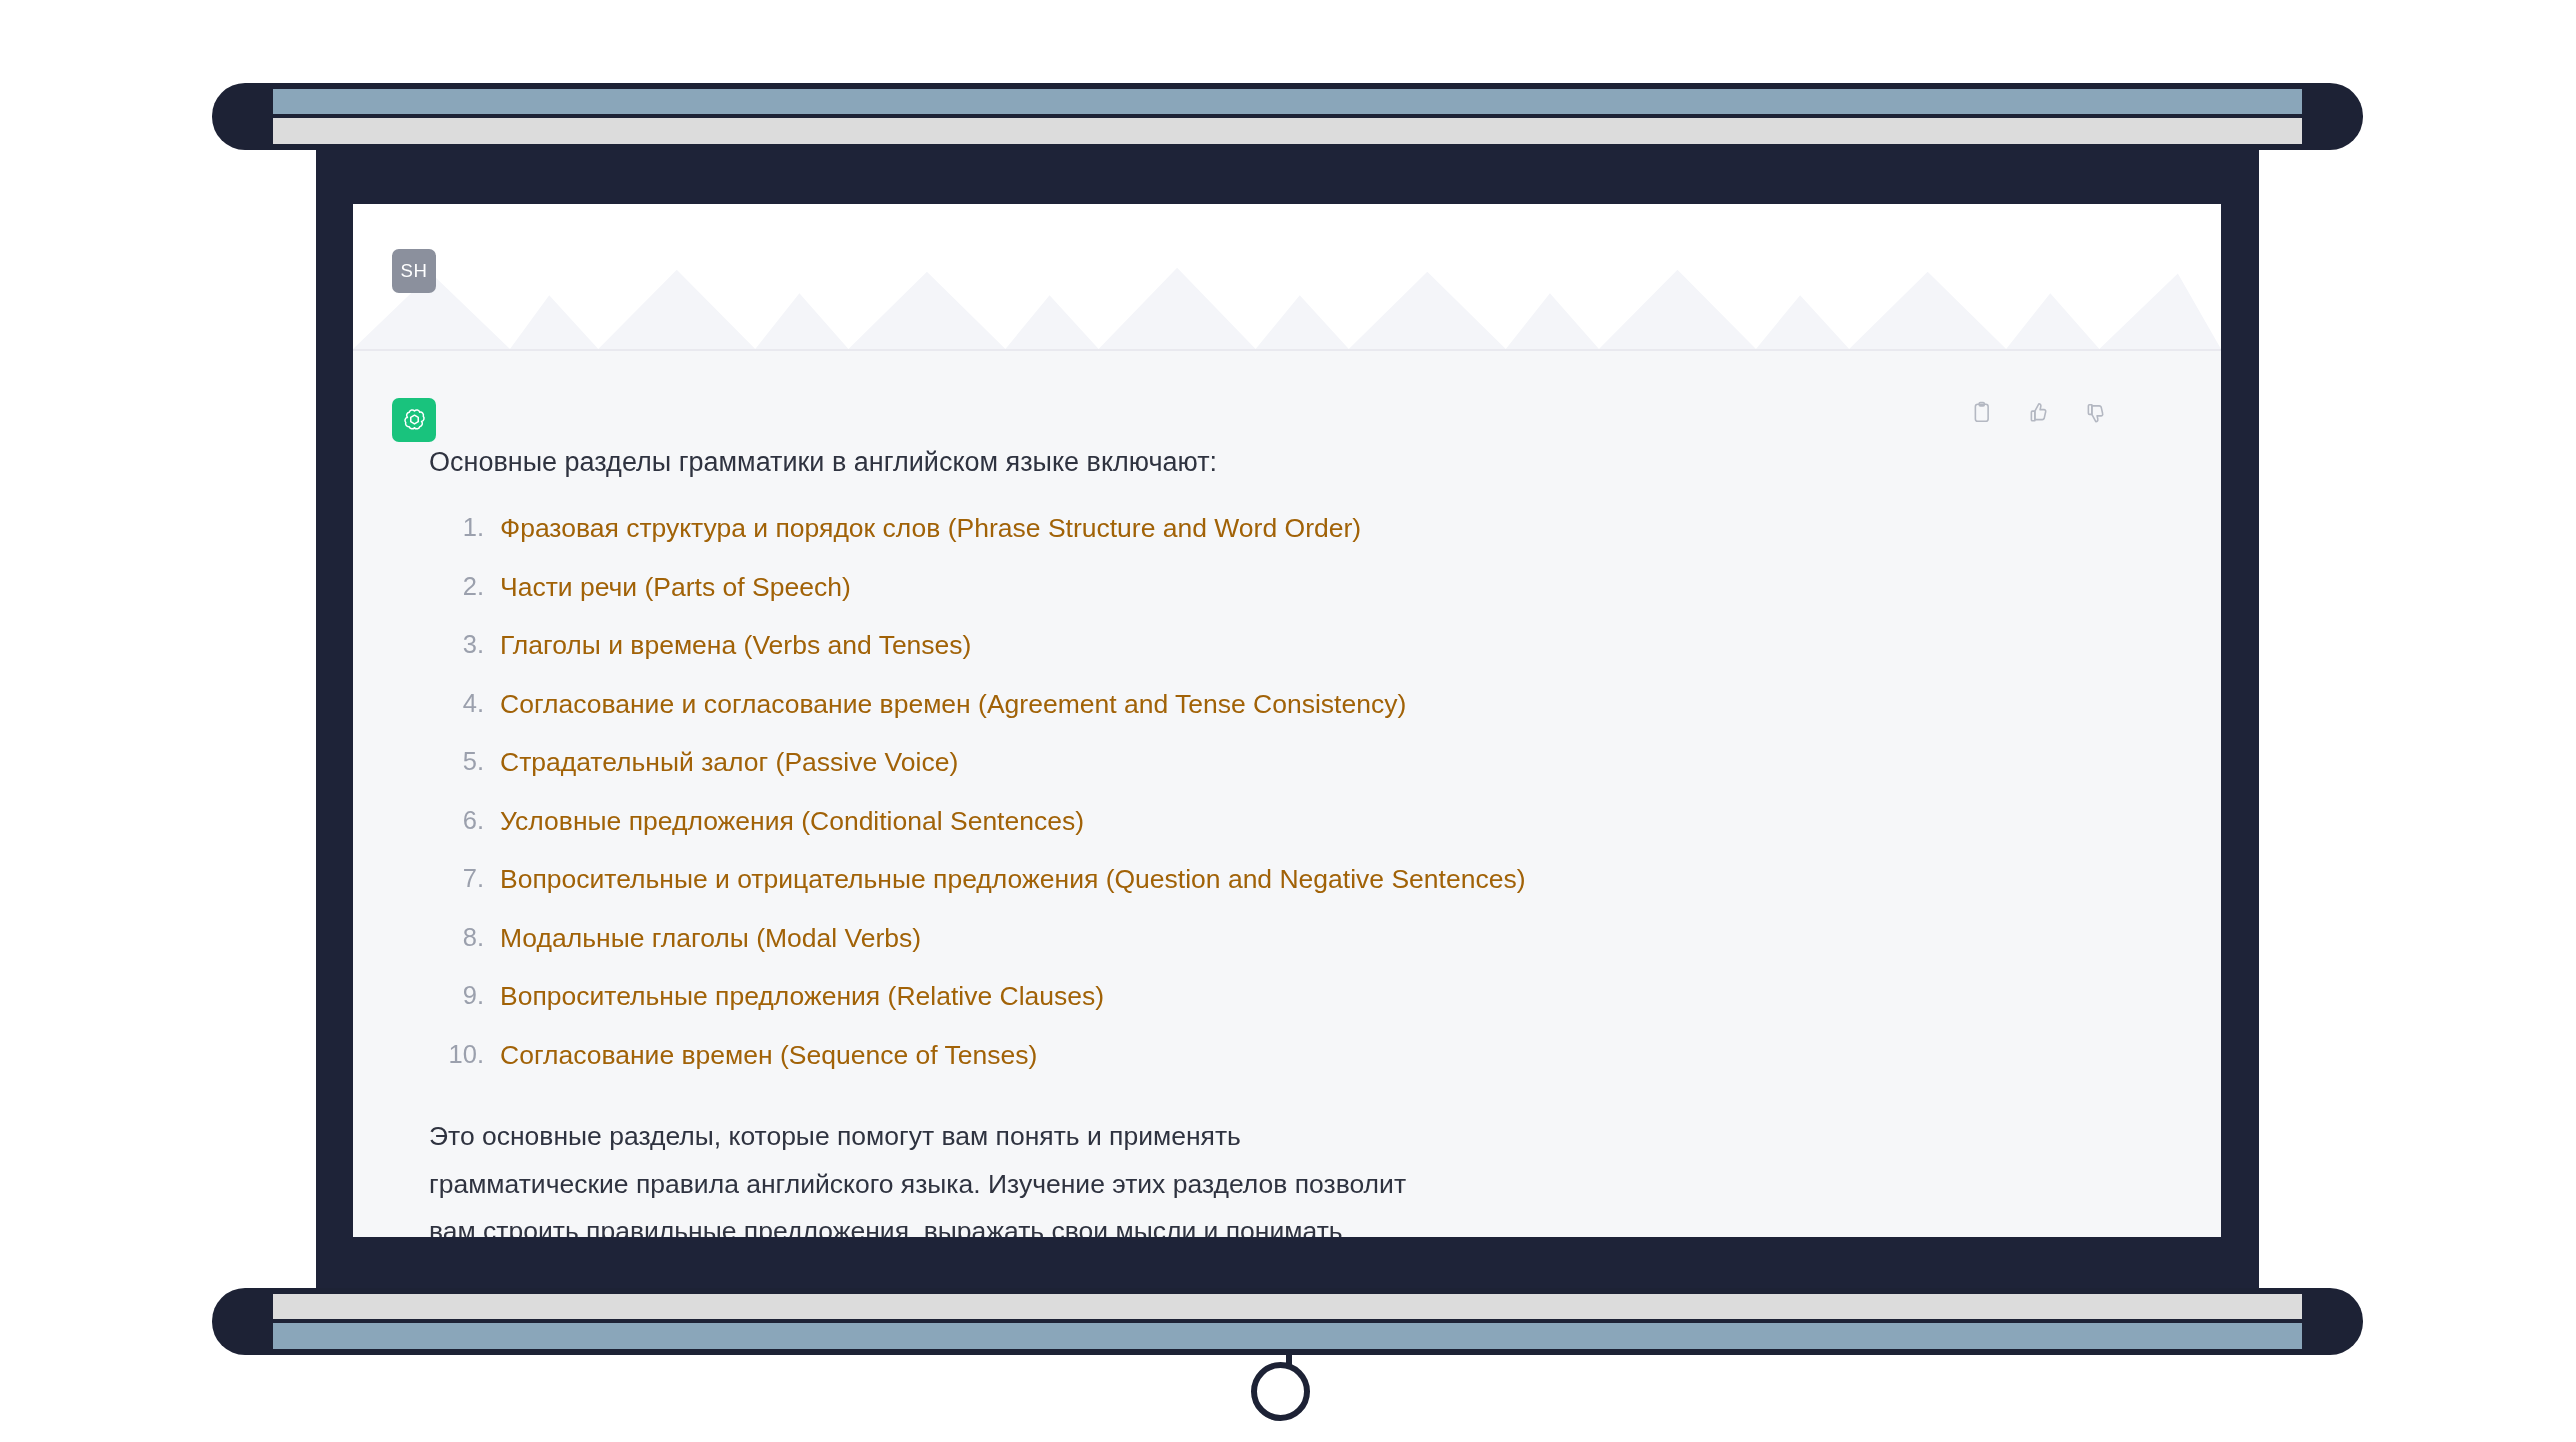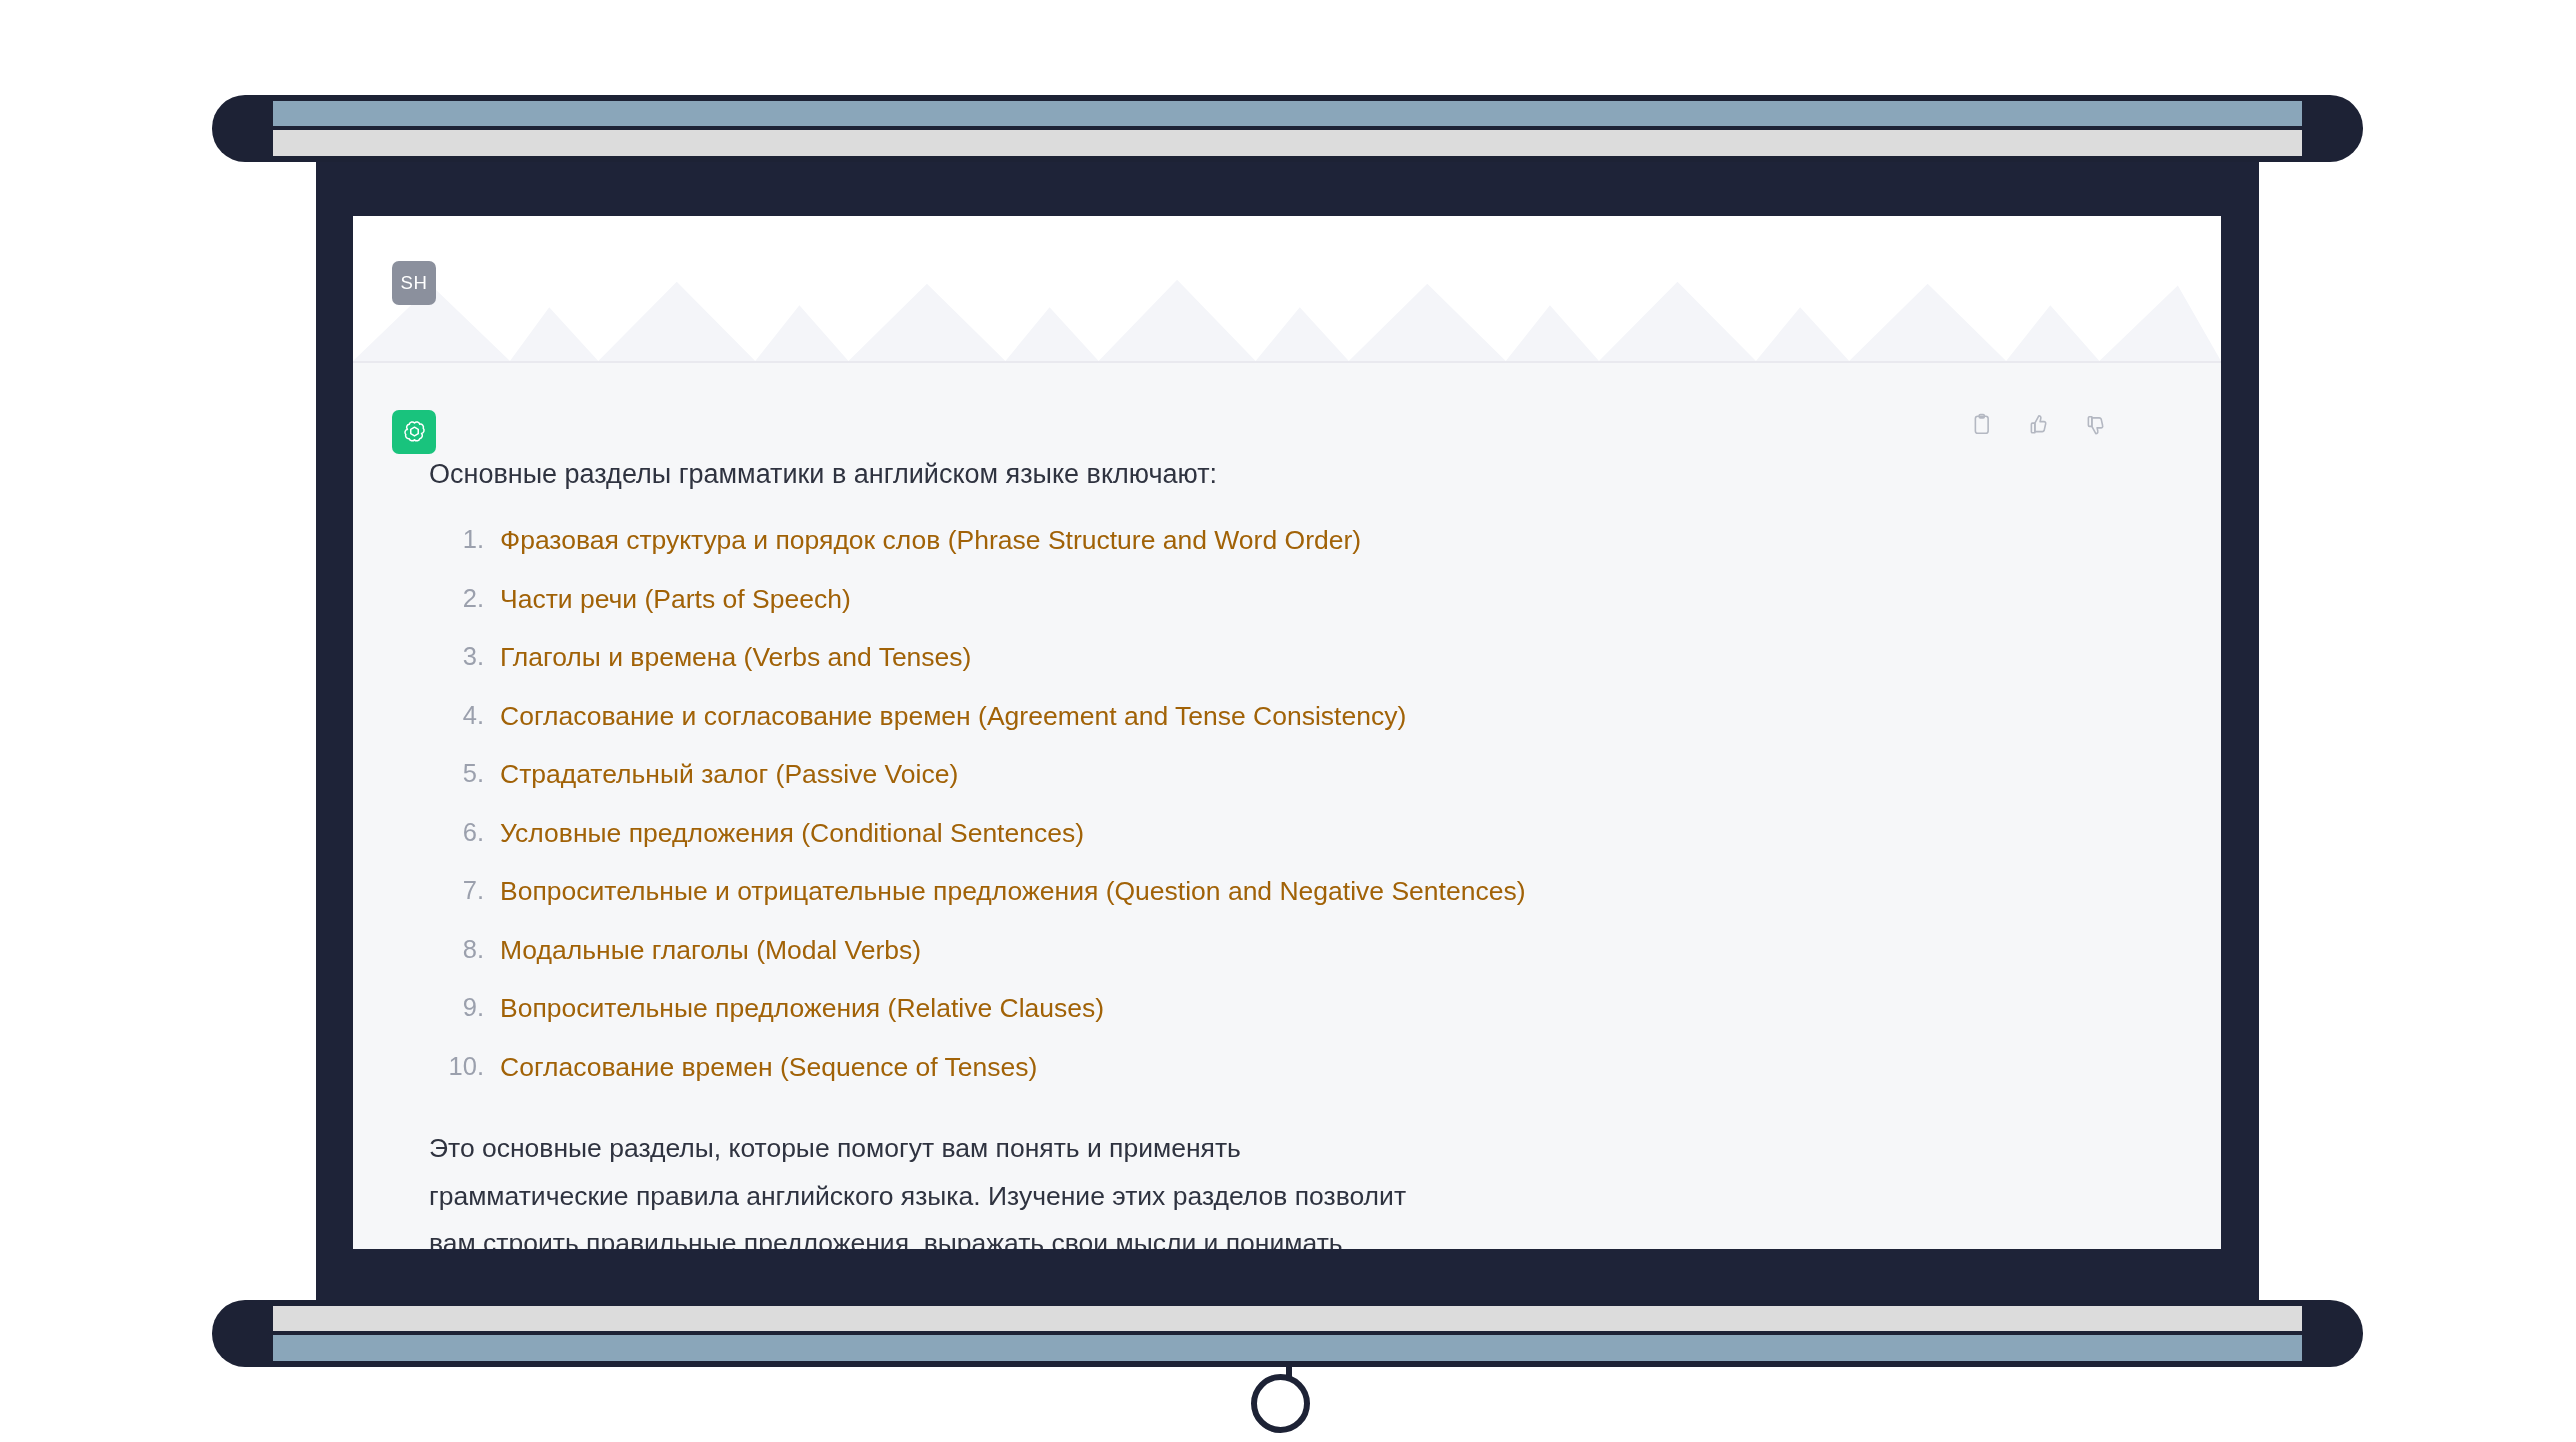--- a/index.html
+++ b/index.html
@@ -11,21 +11,21 @@
     width: 2576px;
     height: 1443px;
     font-family: "Liberation Sans", sans-serif;
     overflow: hidden;
     position: relative;
   }
 
   
   #projector {
     position: absolute;
-    left: 0; top: 16px;
+    left: 0; top: 4px;
     width: 2576px;
     height: 1401px;
   }
 
   
   .screen-body {
     position: absolute;
     left: 316px;
     top: 108px;
     width: 1943px;

